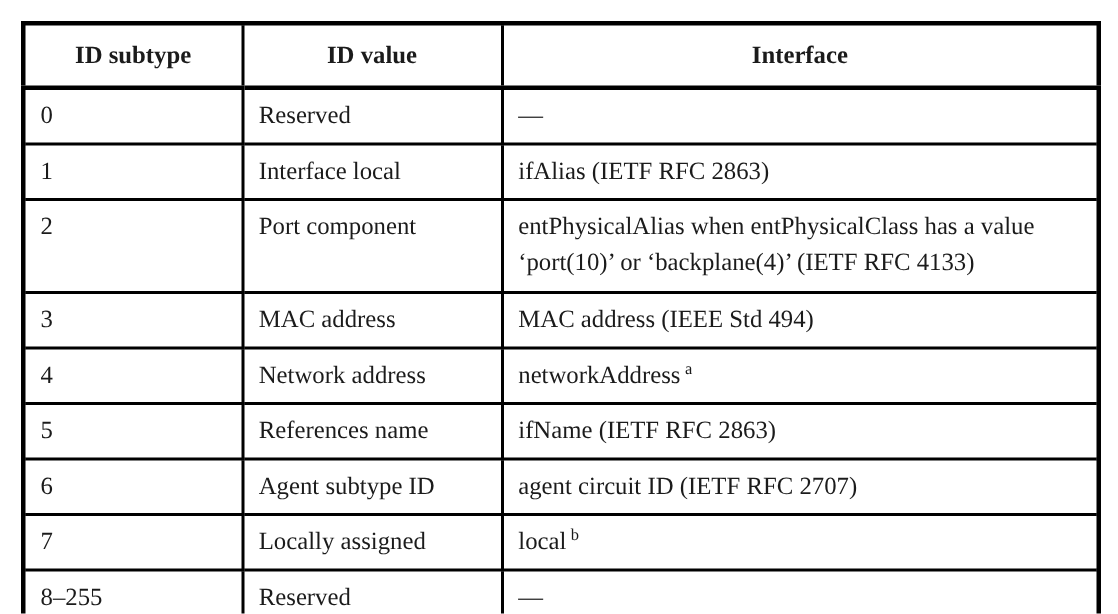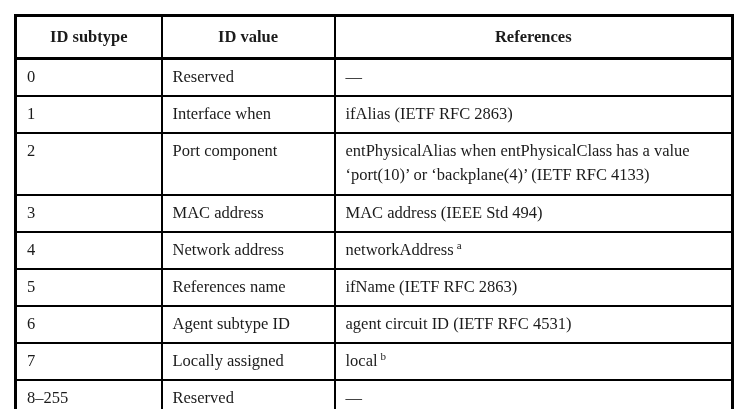--- a/index.html
+++ b/index.html
@@ -65,32 +65,32 @@
   <table class="id-table">
     <colgroup>
       <col class="c1">
         <col class="c2">
         <col class="c3">
     </colgroup>
     <thead>
       <tr>
         <th>ID subtype</th>
         <th>ID value</th>
-        <th>References</th>
+        <th>Interface</th>
       </tr>
     </thead>
     <tbody>
       <tr class="row-single">
         <td>0</td>
         <td>Reserved</td>
         <td><span>—</span><sup class="fnmark"></sup></td>
       </tr>
       <tr class="row-single">
         <td>1</td>
-        <td>Interface when</td>
+        <td>Interface local</td>
         <td><span>ifAlias (IETF RFC 2863)</span><sup class="fnmark"></sup></td>
       </tr>
       <tr class="row-tall">
         <td>2</td>
         <td>Port component</td>
         <td><span>entPhysicalAlias when entPhysicalClass has a value ‘port(10)’ or ‘backplane(4)’ (IETF RFC 4133)</span><sup class="fnmark"></sup></td>
       </tr>
       <tr class="row-single">
         <td>3</td>
         <td>MAC address</td>
@@ -102,21 +102,21 @@
         <td><span>networkAddress</span><sup class="fnmark">a</sup></td>
       </tr>
       <tr class="row-single">
         <td>5</td>
         <td>References name</td>
         <td><span>ifName (IETF RFC 2863)</span><sup class="fnmark"></sup></td>
       </tr>
       <tr class="row-single">
         <td>6</td>
         <td>Agent subtype ID</td>
-        <td><span>agent circuit ID (IETF RFC 4531)</span><sup class="fnmark"></sup></td>
+        <td><span>agent circuit ID (IETF RFC 2707)</span><sup class="fnmark"></sup></td>
       </tr>
       <tr class="row-single">
         <td>7</td>
         <td>Locally assigned</td>
         <td><span>local</span><sup class="fnmark">b</sup></td>
       </tr>
       <tr class="row-last">
         <td>8–255</td>
         <td>Reserved</td>
         <td><span>—</span><sup class="fnmark"></sup></td>

